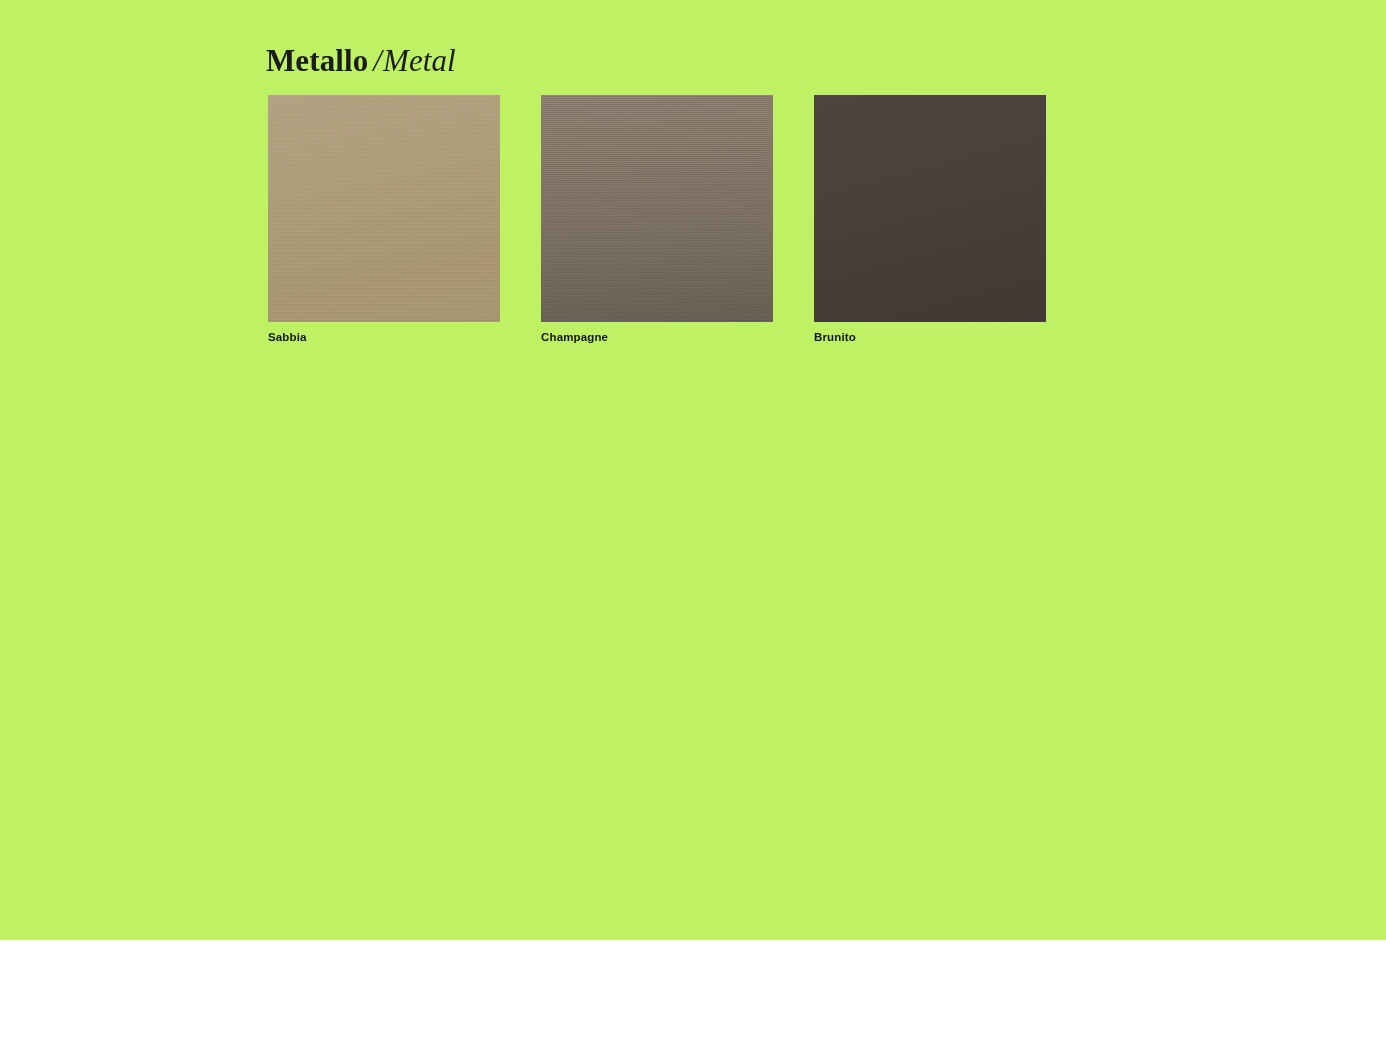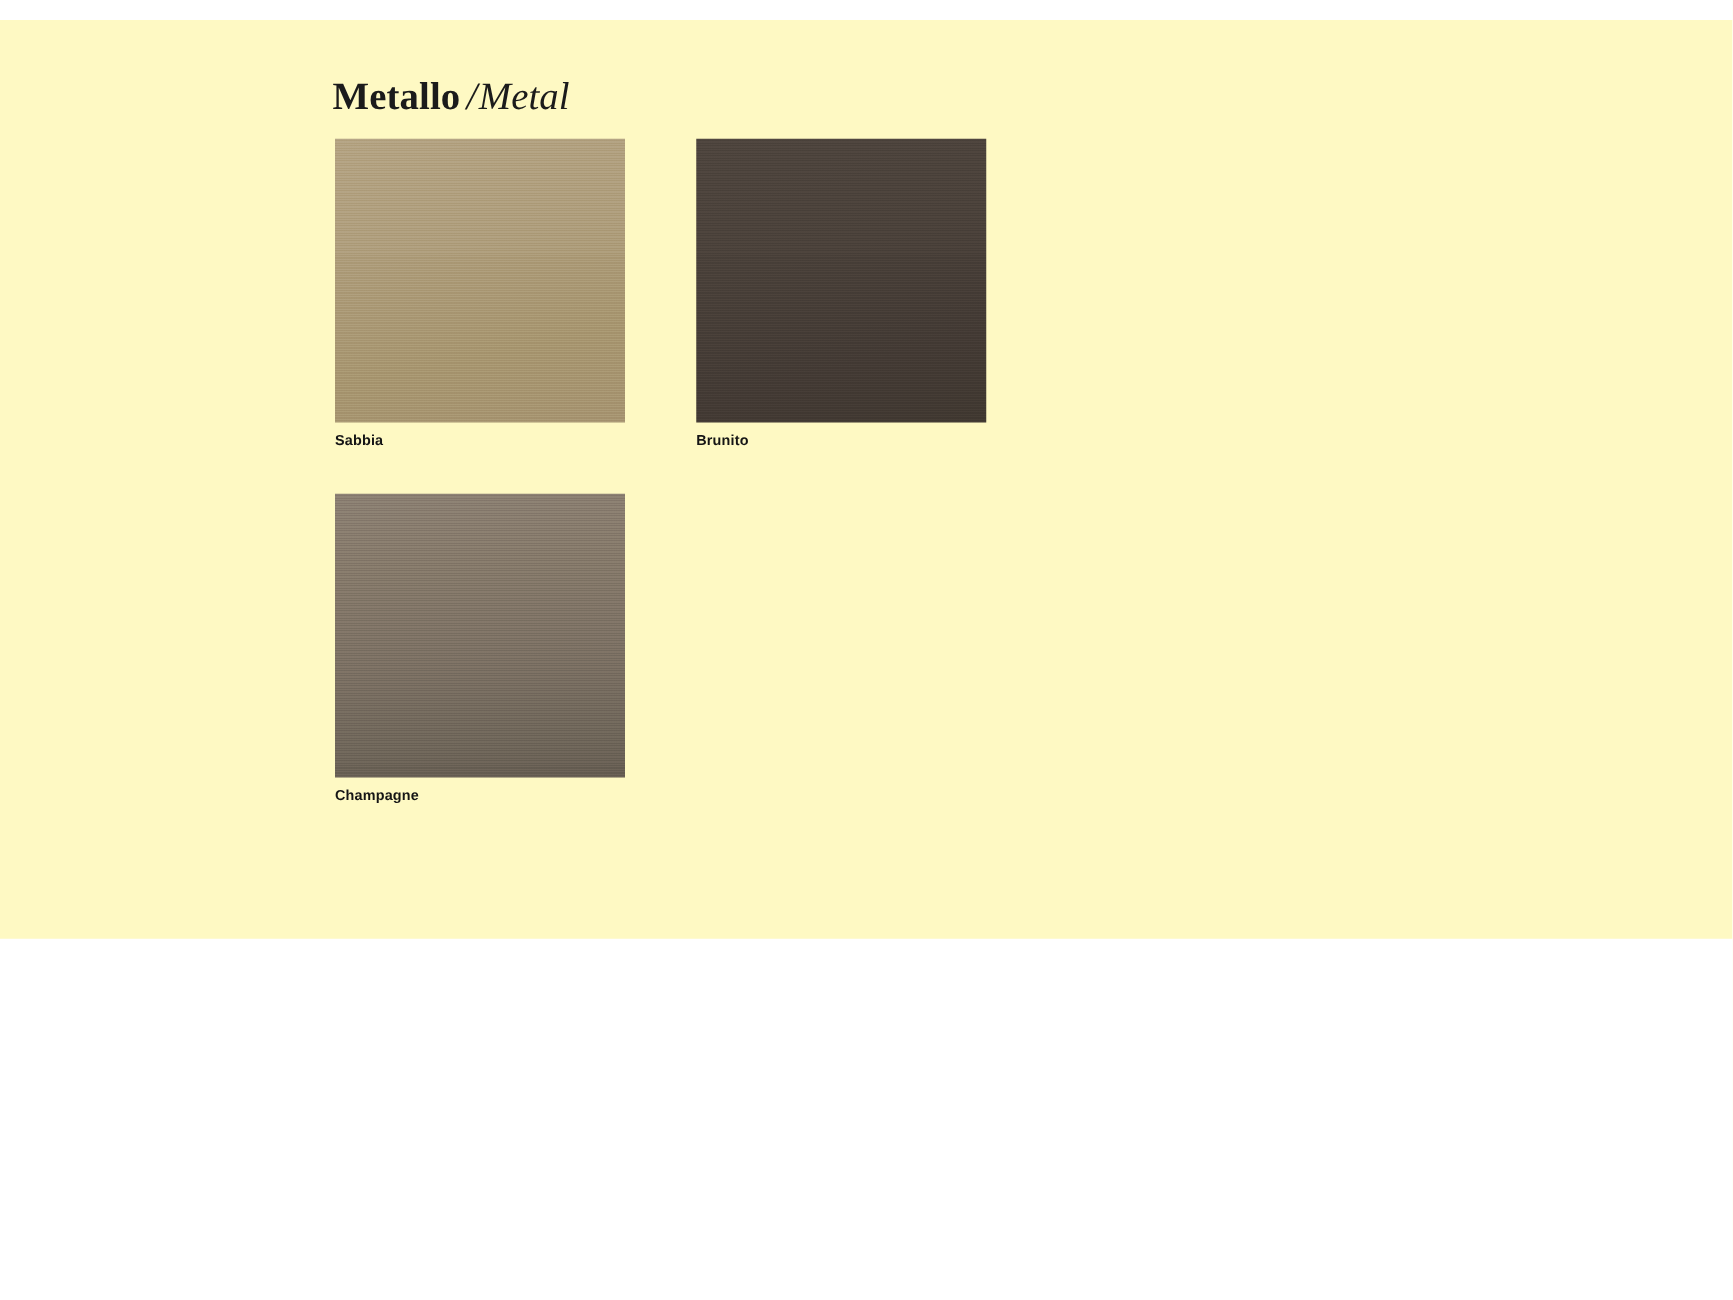--- a/index.html
+++ b/index.html
@@ -11,23 +11,22 @@
     width: 1386px;
     height: 1040px;
     overflow: hidden;
     font-family: "Liberation Sans", sans-serif;
     -webkit-font-smoothing: antialiased;
   }
 
   .page {
     position: relative;
     width: 1386px;
-    height: 735px;
-    background: #fef9c3;
-    margin-top: 16px;
+    height: 940px;
+    background: #bef264;
   }
 
   
   .page-title {
     position: absolute;
     left: 266px;
     top: 21px;
     font-family: "Liberation Serif", "DejaVu Serif", serif;
     font-size: 31px;
     line-height: 38px;
@@ -49,21 +48,21 @@
   }
 
   
   .swatch-grid {
     position: absolute;
     left: 268px;
     top: 95px;
     width: 840px;
     display: flex;
     flex-wrap: wrap;
-    gap: 16px;
+    gap: 0;
   }
 
   .swatch-cell {
     width: 273px;
     margin-bottom: 19px;
     box-sizing: border-box;
   }
 
   .swatch-chip {
     width: 232px;
@@ -107,25 +106,25 @@
   </h1>
 
   <div class="swatch-grid">
 
     <div class="swatch-cell">
       <span class="swatch-chip" style="background: linear-gradient(168deg, rgb(179, 162, 129) 0%, rgb(174, 157, 123) 38%, rgb(168, 151, 113) 72%, rgb(167, 149, 114) 100%);"></span>
       <span class="swatch-label">Sabbia</span>
     </div>
 
     <div class="swatch-cell">
-      <span class="swatch-chip" style="background: linear-gradient(165deg, rgb(77, 68, 61) 0%, rgb(74, 65, 58) 40%, rgb(68, 59, 53) 75%, rgb(65, 57, 49) 100%);"></span>
-      <span class="swatch-label">Brunito</span>
+      <span class="swatch-chip" style="background: linear-gradient(176deg, rgb(138, 126, 113) 0%, rgb(132, 120, 105) 26%, rgb(122, 111, 98) 58%, rgb(110, 101, 89) 85%, rgb(102, 93, 82) 100%);"></span>
+      <span class="swatch-label">Champagne</span>
     </div>
 
     <div class="swatch-cell">
-      <span class="swatch-chip" style="background: linear-gradient(176deg, rgb(138, 126, 113) 0%, rgb(132, 120, 105) 26%, rgb(122, 111, 98) 58%, rgb(110, 101, 89) 85%, rgb(102, 93, 82) 100%);"></span>
-      <span class="swatch-label">Champagne</span>
+      <span class="swatch-chip" style="background: linear-gradient(165deg, rgb(77, 68, 61) 0%, rgb(74, 65, 58) 40%, rgb(68, 59, 53) 75%, rgb(65, 57, 49) 100%);"></span>
+      <span class="swatch-label">Brunito</span>
     </div>
 
 
   </div>
 
 </div>
 
 </body></html>

